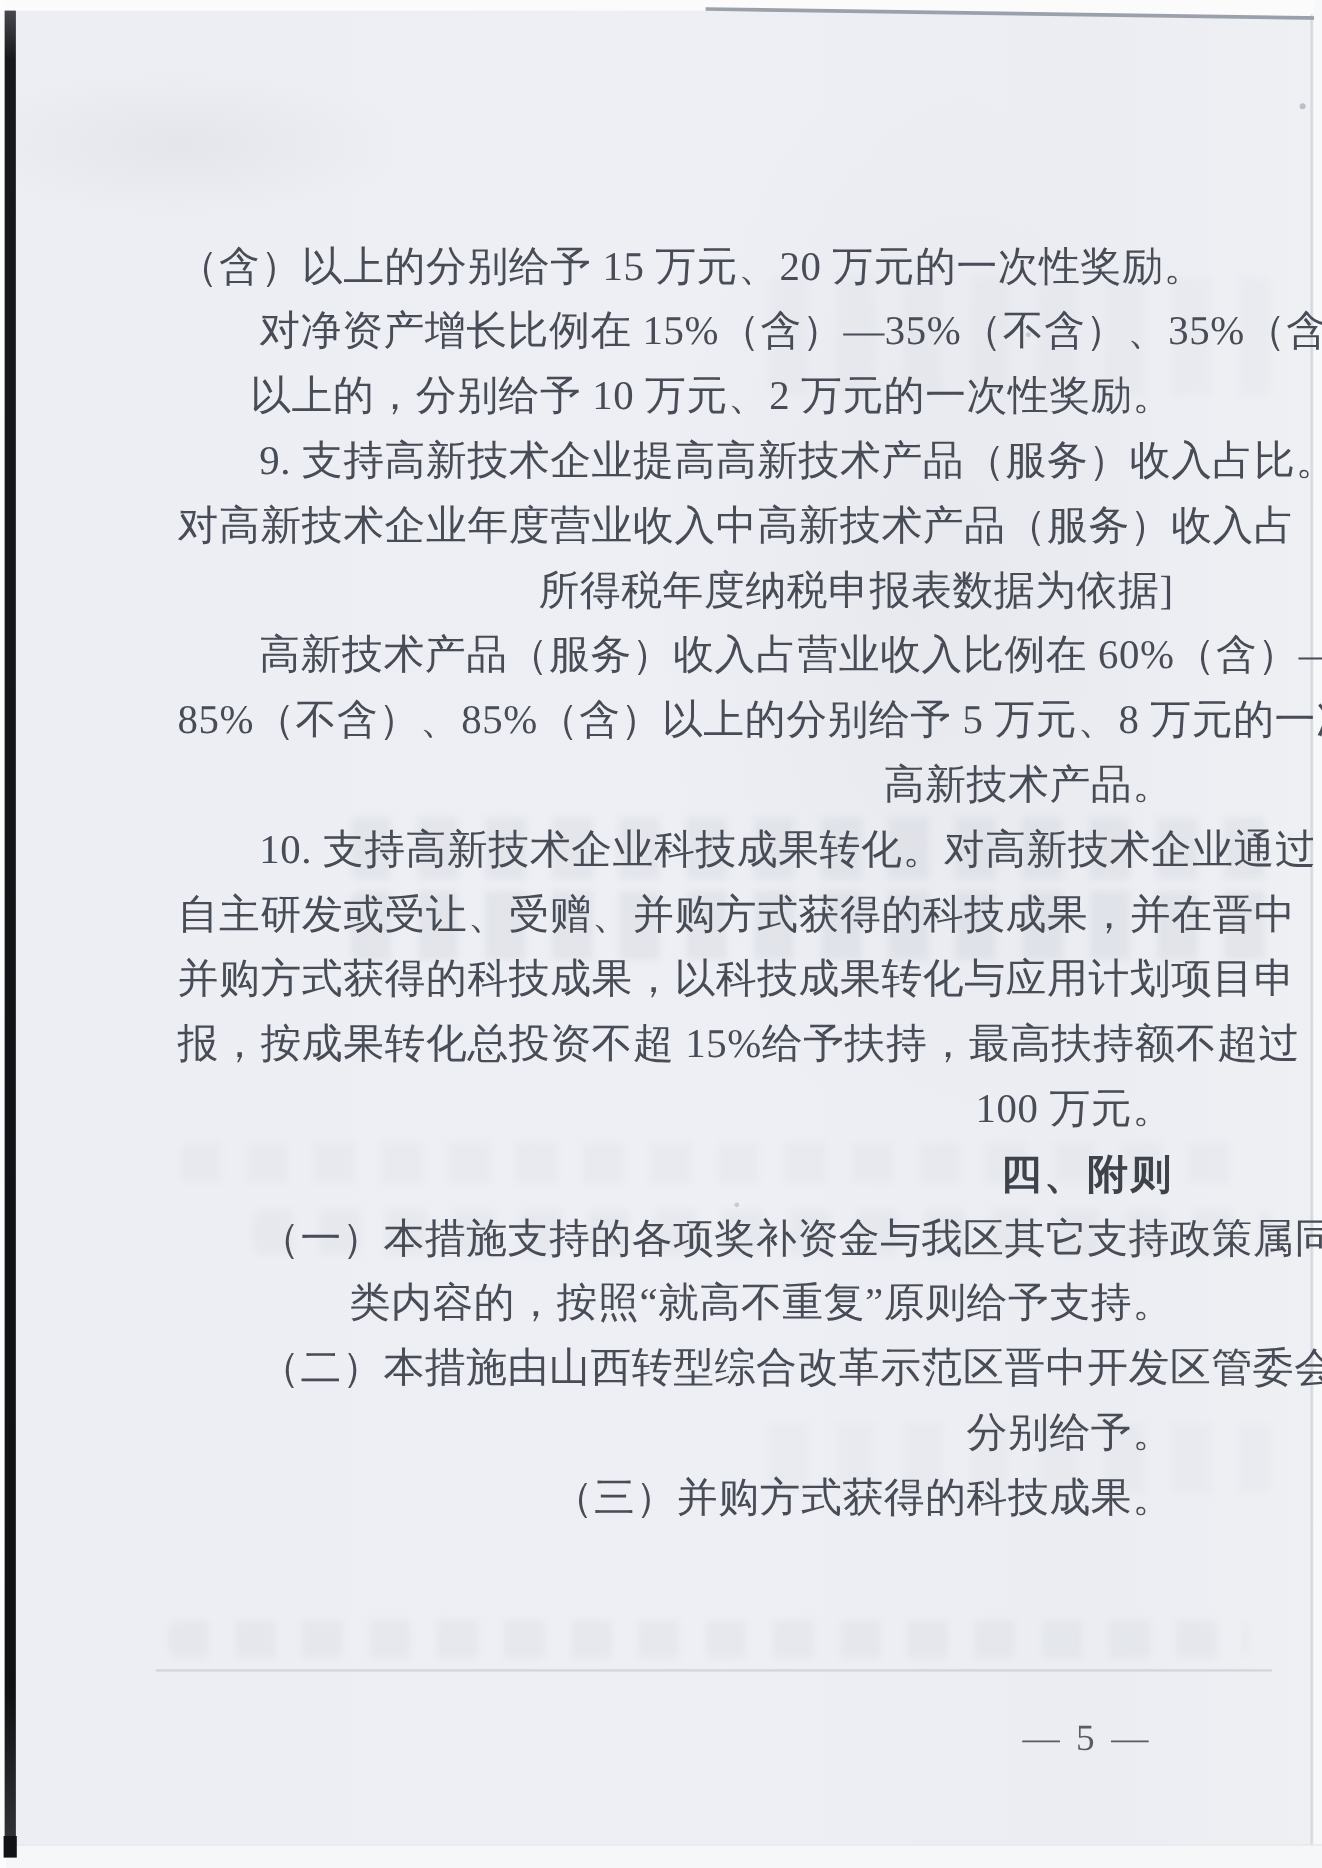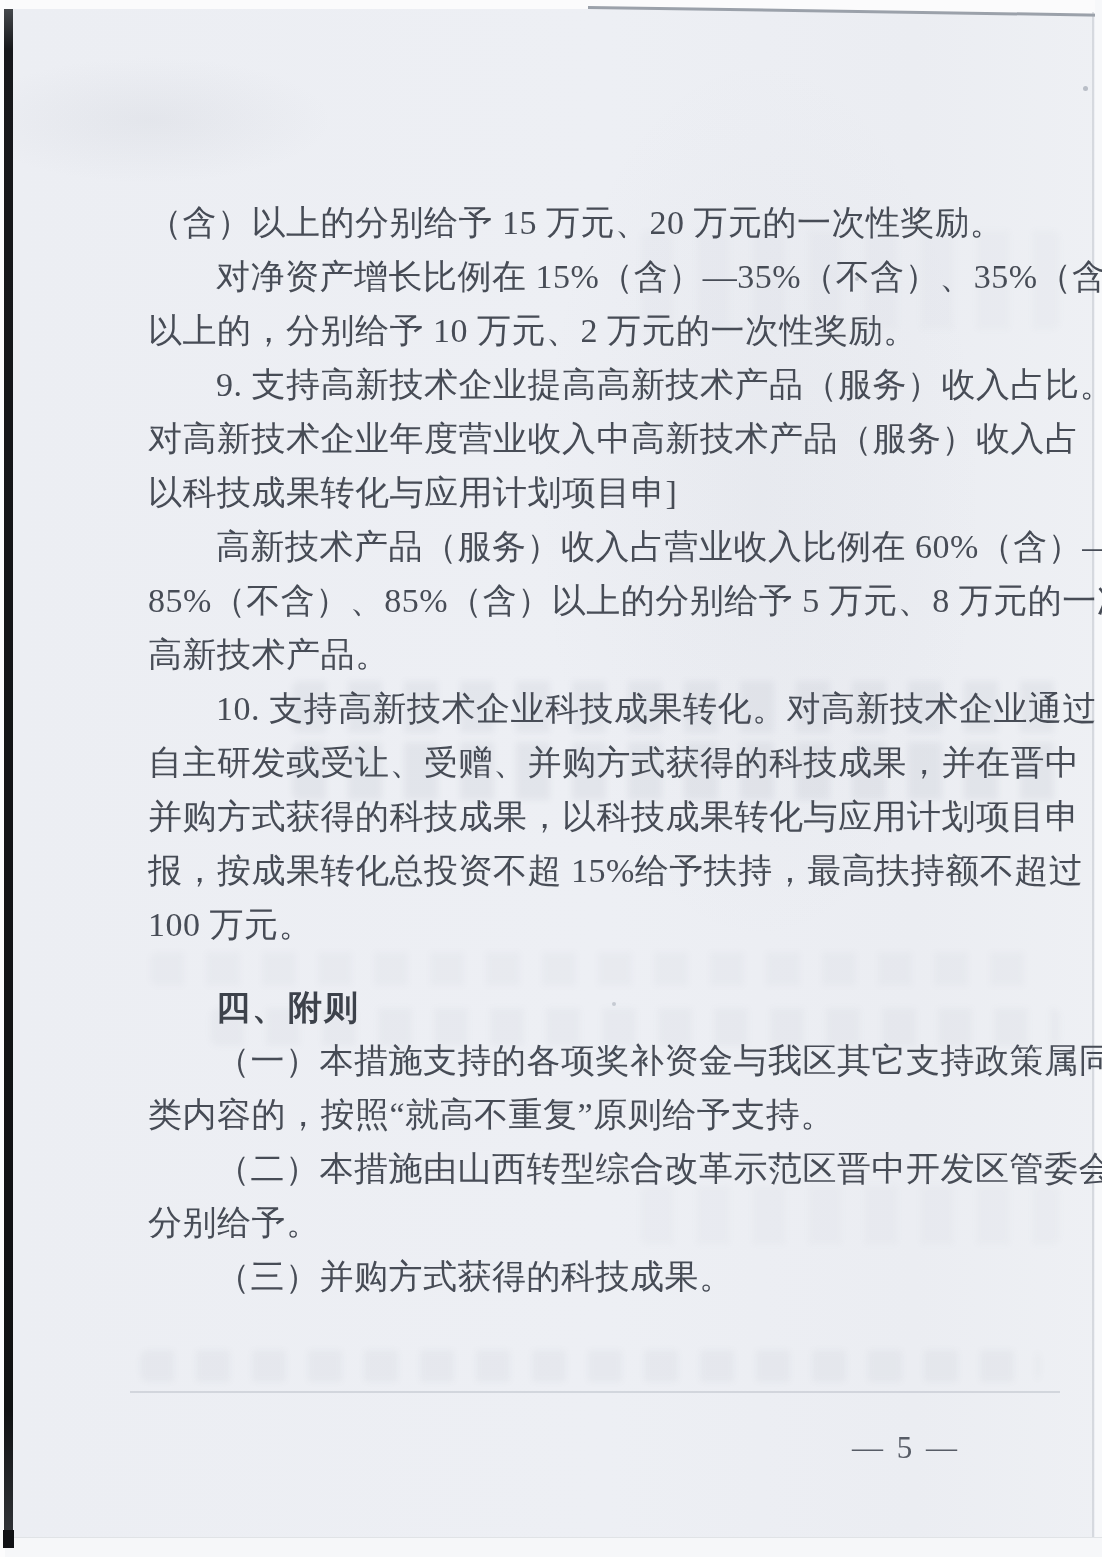--- a/index.html
+++ b/index.html
@@ -9,20 +9,21 @@
     --ghost:#7a8294;
   }
   html,body{margin:0;padding:0;background:#fbfbfc;}
   .scan{
     position:relative;width:1102px;height:1557px;overflow:hidden;
     background:
       radial-gradient(ellipse 260px 90px at 150px 120px, rgba(150,155,168,.10), transparent 70%),
       radial-gradient(ellipse 300px 600px at 760px 500px, rgba(140,146,160,.05), transparent 75%),
       linear-gradient(90deg, #eceef3 0%, #edeff4 55%, #ebedf2 83%, #eef0f4 100%);
     background-color:var(--paper);
+    text-align:right;
   }
   
   .edge-top{position:absolute;left:0;top:0;width:100%;height:9px;background:#fbfbfc;}
   .top-wedge{position:absolute;left:588px;top:0;width:514px;height:18px;background:#fbfbfc;
     clip-path:polygon(0 0,100% 0,100% 80%,0 40%);}
   .top-line{position:absolute;left:588px;top:6px;width:525px;height:2.5px;background:#9ba1aa;
     transform:rotate(.85deg);transform-origin:left center;}
   .edge-left-white{position:absolute;left:0;top:0;width:5px;height:100%;background:#fcfcfd;}
   .binding{position:absolute;left:4px;top:9px;width:9px;height:1524px;
     background:linear-gradient(180deg,#45484c 0,#17181b 40px,#101113 92%,#303236 100%);
@@ -37,21 +38,21 @@
     background:repeating-linear-gradient(90deg, rgba(122,130,148,.20) 0 34px, rgba(122,130,148,0) 34px 56px);}
   .ghost-rule{position:absolute;left:130px;top:1391px;width:930px;height:2px;background:rgba(150,156,168,.30);}
   .speck{position:absolute;border-radius:50%;}
   
   .textblock{position:absolute;left:148px;top:196px;width:830px;
     font-family:"Liberation Serif","DejaVu Serif",serif;
     font-size:34px;color:var(--ink);}
   .line{height:54px;line-height:54px;white-space:nowrap;letter-spacing:.5px;}
   .line.indent{padding-left:68px;}
   .line.heading{font-family:"Liberation Sans","DejaVu Sans",sans-serif;
-    font-weight:bold;color:#3d424b;letter-spacing:2px;margin-top:28px;}
+    font-weight:bold;color:#3d424b;letter-spacing:2px;}
   .pagenum{position:absolute;left:852px;top:1430px;
     font-family:"Liberation Serif","DejaVu Serif",serif;
     font-size:31px;color:#575c66;letter-spacing:3px;white-space:nowrap;}
 </style>
 </head>
 <body>
 
 <div class="scan">
 
   <div class="edge-top"></div>
@@ -76,21 +77,21 @@
   <div class="speck" style="left:1083px;top:86px;width:5px;height:5px;background:#b9bec7;"></div>
   <div class="speck" style="left:855px;top:277px;width:4px;height:4px;background:#c3c7cf;"></div>
   <div class="speck" style="left:612px;top:1002px;width:4px;height:4px;background:#c6cad2;"></div>
 
   <div class="textblock">
     <div class="line">（含）以上的分别给予 15 万元、20 万元的一次性奖励。</div>
     <div class="line indent">对净资产增长比例在 15%（含）—35%（不含）、35%（含）</div>
     <div class="line">以上的，分别给予 10 万元、2 万元的一次性奖励。</div>
     <div class="line indent">9. 支持高新技术企业提高高新技术产品（服务）收入占比。</div>
     <div class="line">对高新技术企业年度营业收入中高新技术产品（服务）收入占</div>
-    <div class="line">以科技成果转化与应用计划项目申]</div>
+    <div class="line">所得税年度纳税申报表数据为依据]</div>
     <div class="line indent">高新技术产品（服务）收入占营业收入比例在 60%（含）—</div>
     <div class="line">85%（不含）、85%（含）以上的分别给予 5 万元、8 万元的一次</div>
     <div class="line">高新技术产品。</div>
     <div class="line indent">10. 支持高新技术企业科技成果转化。对高新技术企业通过</div>
     <div class="line">自主研发或受让、受赠、并购方式获得的科技成果，并在晋中</div>
     <div class="line">并购方式获得的科技成果，以科技成果转化与应用计划项目申</div>
     <div class="line">报，按成果转化总投资不超 15%给予扶持，最高扶持额不超过</div>
     <div class="line">100 万元。</div>
     <div class="line indent heading">四、附则</div>
     <div class="line indent">（一）本措施支持的各项奖补资金与我区其它支持政策属同</div>

